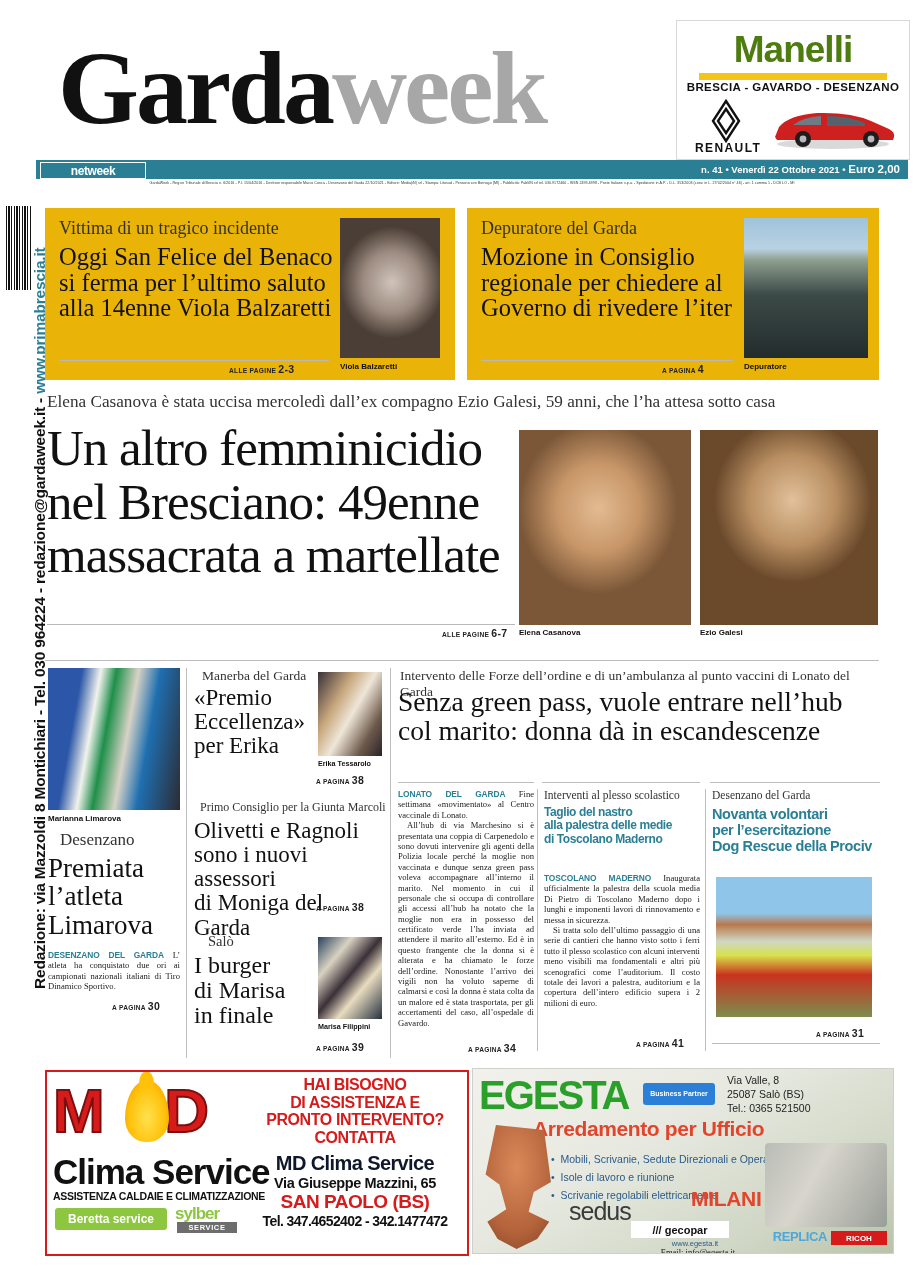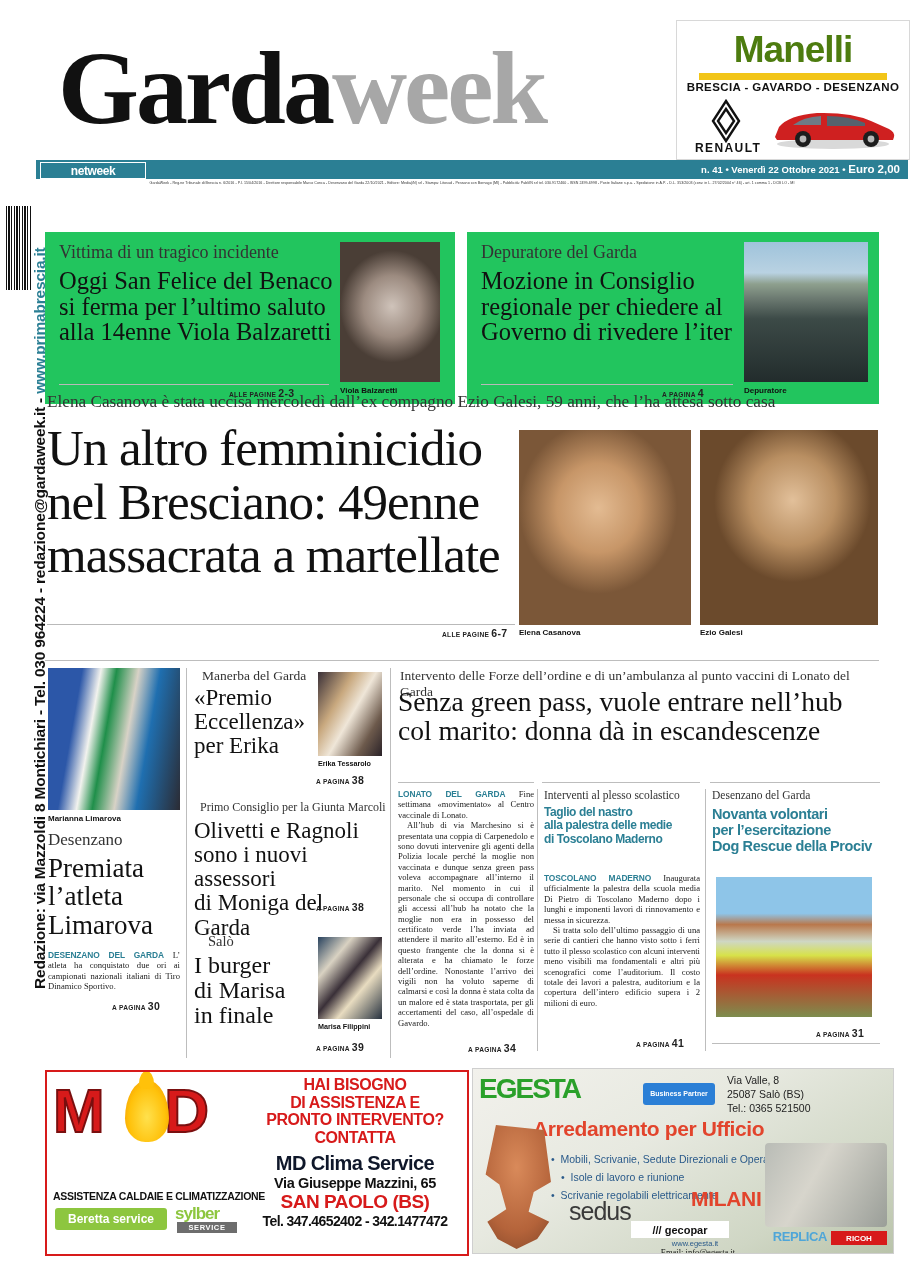--- a/index.html
+++ b/index.html
@@ -45,21 +45,21 @@
     font-family:"Liberation Sans",sans-serif;font-weight:700;font-size:12px;color:#fff;
     letter-spacing:-.4px;}
   .issue{position:absolute;right:8px;top:3px;font-family:"Liberation Sans",sans-serif;
     font-size:9.5px;font-weight:700;color:#fff;}
   .issue b{font-size:11.5px;}
   .colophon{position:absolute;left:36px;top:181px;width:872px;text-align:center;
     font-family:"Liberation Sans",sans-serif;font-size:3.6px;color:#333;
     white-space:nowrap;overflow:hidden;letter-spacing:.05px;}
 
   
-  .box{position:absolute;background:#22c55e;margin-top:24px;}
+  .box{position:absolute;background:#eab308;}
   .kicker{font-family:"Liberation Serif",serif;font-size:18px;color:#333;line-height:1.15;}
   .hl{font-family:"Liberation Serif",serif;font-weight:400;color:#111;line-height:1.05;}
   .refline{position:absolute;border-top:1px solid #b9b9b9;}
   .ref{position:absolute;font-family:"Liberation Sans",sans-serif;font-size:6.6px;
     font-weight:700;letter-spacing:.3px;color:#222;}
   .ref b{font-size:10.5px;}
   .cap{position:absolute;font-family:"Liberation Sans",sans-serif;font-size:8px;
     font-weight:700;color:#111;}
   .ph{position:absolute;overflow:hidden;background:#cfcfcf;}
 
@@ -129,21 +129,21 @@
     color:#111;letter-spacing:-.4px;}
   .md-r .city{font-family:"Liberation Sans",sans-serif;font-weight:700;font-size:19px;
     color:#d71a1a;letter-spacing:-.5px;}
   .md-r .tel{font-family:"Liberation Sans",sans-serif;font-weight:700;font-size:14px;
     color:#111;letter-spacing:-.6px;}
 
   .ad-eg{position:absolute;left:472px;top:1068px;width:420px;height:184px;overflow:hidden;
     background:linear-gradient(150deg,#f2f1ec 0%,#e7e9e0 40%,#cfd6c4 78%,#b9c3aa 100%);
     border:1px solid #cfcfcf;}
   .eg-name{position:absolute;left:6px;top:4px;font-family:"Liberation Sans",sans-serif;
-    font-weight:700;font-size:28px;color:#2aa02a;letter-spacing:-2px;}
+    font-weight:700;font-size:40px;color:#2aa02a;letter-spacing:-2px;}
   .eg-hp{position:absolute;left:170px;top:14px;width:72px;height:22px;background:#2b7fd6;
     border-radius:3px;color:#fff;font-family:"Liberation Sans",sans-serif;font-size:7px;
     font-weight:700;display:flex;align-items:center;justify-content:center;line-height:1.05;}
   .eg-addr{position:absolute;left:254px;top:4px;font-family:"Liberation Sans",sans-serif;
     font-size:10.5px;color:#222;line-height:1.35;}
   .eg-title{position:absolute;left:60px;top:48px;font-family:"Liberation Sans",sans-serif;
     font-weight:700;font-size:21px;color:#e2442c;letter-spacing:-.4px;}
   .eg-li{position:absolute;left:78px;font-family:"Liberation Sans",sans-serif;
     font-size:10.5px;color:#2a5a8a;}
   .eg-chair{position:absolute;left:4px;top:56px;width:86px;height:124px;
@@ -242,21 +242,21 @@
 
     <div class="ph ph-ezio" style="left:655px;top:38px;width:178px;height:195px;"></div>
     <div class="cap" style="left:655px;top:236px;">Ezio Galesi</div>
   </div>
 
   <div class="hrule" style="left:45px;top:660px;width:834px;"></div>
 
   <div style="position:absolute;left:48px;top:668px;width:132px;height:390px;">
     <div class="ph ph-lim" style="left:0;top:0;width:132px;height:142px;"></div>
     <div class="cap" style="left:0;top:146px;">Marianna Limarova</div>
-    <div class="kicker" style="position:absolute;left:0;top:162px;font-size:17px;">Desenzano</div>
+    <div class="kicker" style="position:absolute;left:12px;top:162px;font-size:17px;">Desenzano</div>
     <div class="hl" style="position:absolute;left:0;top:186px;font-size:27px;width:132px;">
       <div>Premiata</div>
       <div>l’atleta</div>
       <div>Limarova</div>
     </div>
     <div class="body" style="position:absolute;left:0;top:282px;width:132px;">
       <p class="first"><span class="loc">DESENZANO DEL GARDA</span>
         <span>L’ atleta ha conquistato due ori ai campionati nazionali italiani di Tiro Dinamico Sportivo.</span></p>
     </div>
     <div class="ref" style="left:64px;top:332px;"><span>A PAGINA</span> <b>30</b></div>
@@ -349,20 +349,21 @@
       <div>Dog Rescue della Prociv</div>
     </div>
     <div class="ph ph-dog" style="left:4px;top:88px;width:156px;height:140px;"></div>
     <div class="ref" style="left:104px;top:238px;"><span>A PAGINA</span> <b>31</b></div>
     <div class="hrule" style="left:0;top:254px;width:168px;"></div>
   </div>
 
   <div class="ad-md">
     <div class="md-logo"><span>M</span>&nbsp;&nbsp;&nbsp;<span>D</span></div>
     <div class="flame"></div>
+    <div class="md-clima">Clima Service</div>
     <div class="md-sub">ASSISTENZA CALDAIE E CLIMATIZZAZIONE</div>
     <div class="md-beretta">Beretta service</div>
     <div class="md-sylber">sylber</div>
     <div class="md-sylsub">SERVICE</div>
     <div class="md-r">
       <div class="q">HAI BISOGNO</div>
       <div class="q">DI ASSISTENZA E</div>
       <div class="q">PRONTO INTERVENTO?</div>
       <div class="q">CONTATTA</div>
       <div class="nm">MD Clima Service</div>
@@ -376,21 +377,21 @@
     <div class="eg-name">EGESTA</div>
     <div class="eg-hp">Business Partner</div>
     <div class="eg-addr">
       <div>Via Valle, 8</div>
       <div>25087 Salò (BS)</div>
       <div>Tel.: 0365 521500</div>
     </div>
     <div class="eg-title">Arredamento per Ufficio</div>
     <div class="eg-li" style="top:84px;">
       <span>•&nbsp;&nbsp;</span><span>Mobili, Scrivanie, Sedute Direzionali e Operative</span></div>
-    <div class="eg-li" style="top:102px;padding-left:10px;">
+    <div class="eg-li" style="top:102px;">
       <span>•&nbsp;&nbsp;</span><span>Isole di lavoro e riunione</span></div>
     <div class="eg-li" style="top:120px;">
       <span>•&nbsp;&nbsp;</span><span>Scrivanie regolabili elettricamente</span></div>
     <div class="eg-chair"></div>
     <div class="eg-sedus">sedus</div>
     <div class="eg-milani">MILANI</div>
     <div class="eg-geco">/// gecopar</div>
     <div class="eg-site">www.egesta.it</div>
     <div class="eg-mail">Email: info@egesta.it</div>
     <div class="eg-pod"></div>

